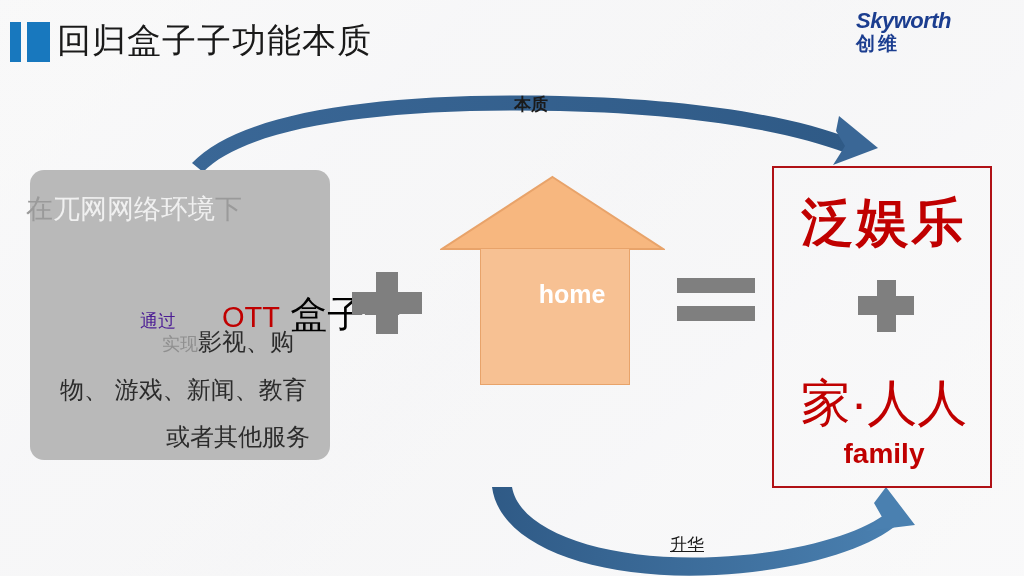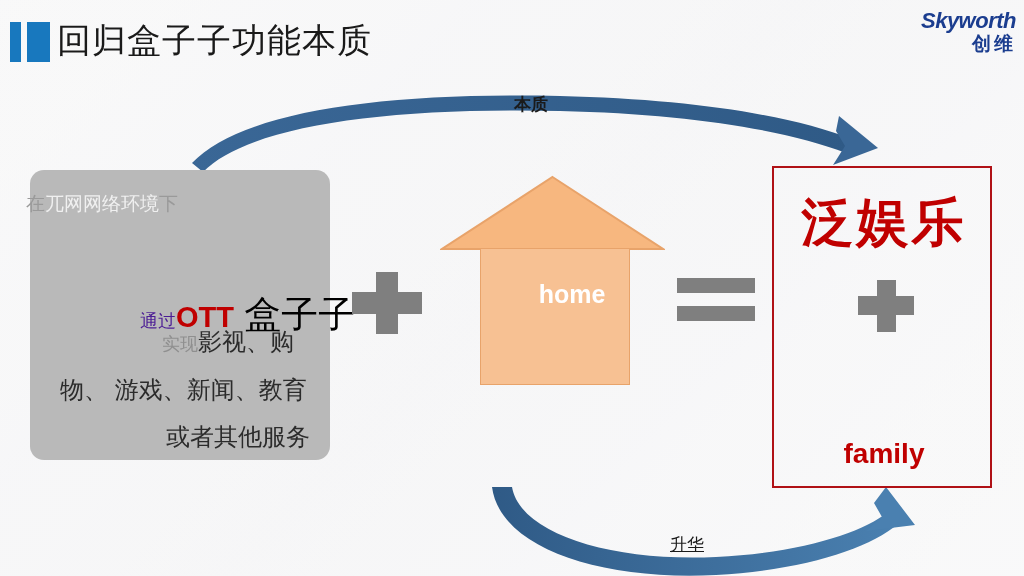--- a/index.html
+++ b/index.html
@@ -50,21 +50,21 @@
     letter-spacing: 1px;
     white-space: nowrap;
     line-height: 52px;
   }
 
   
   .logo {
     position: absolute;
     right: 8px; top: 8px;
     width: 160px; height: 52px;
-    text-align: right;
+    text-align: left;
   }
   .logo-en {
     font-size: 22px;
     font-weight: bold;
     font-style: italic;
     color: #1b3d8f;
     letter-spacing: -0.5px;
     line-height: 25px;
   }
   .logo-cn {
@@ -99,40 +99,40 @@
     background: #b9b9b9;
     border-radius: 14px;
   }
   .gb-line {
     position: absolute;
     white-space: nowrap;
     line-height: 1;
   }
   .gb-line1 {
     left: -4px; top: 26px;
-    font-size: 19px;
-    font-family: Liberation Mono, monospace;
+    font-size: 27px;
   }
   .t-faint { color: #9a9a9a; }
   .t-white { color: #f0f0f0; }
   .t-dark  { color: #2b2b2b; }
 
   .gb-line2 {
     left: 65px; top: 126px;
     font-size: 28px;
   }
   .gb-line2 .small-gray {
     font-size: 18px;
     color: #4c1d95;
     margin-left: 45px;
   }
   .gb-line2 .ott {
     font-size: 29px;
-    font-weight: bold;
+    font-weight: normal;
     color: #c00000;
+    margin-left: 46px;
   }
   .gb-line2 .boxcn {
     font-size: 37px;
     color: #000000;
   }
   .gb-line3 {
     left: 132px; top: 160px;
     font-size: 24px;
   }
   .gb-line3 .small-gray {
@@ -359,16 +359,17 @@
   </div>
 
   <div class="equals">
     <span class="eq-top"></span>
     <span class="eq-bot"></span>
   </div>
 
   <div class="red-box">
     <div class="rb-line1">泛娱乐</div>
     <div class="rb-plus"></div>
+    <div class="rb-line2">家·人人</div>
     <div class="rb-line3">family</div>
   </div>
 
 </div>
 
 </body></html>

